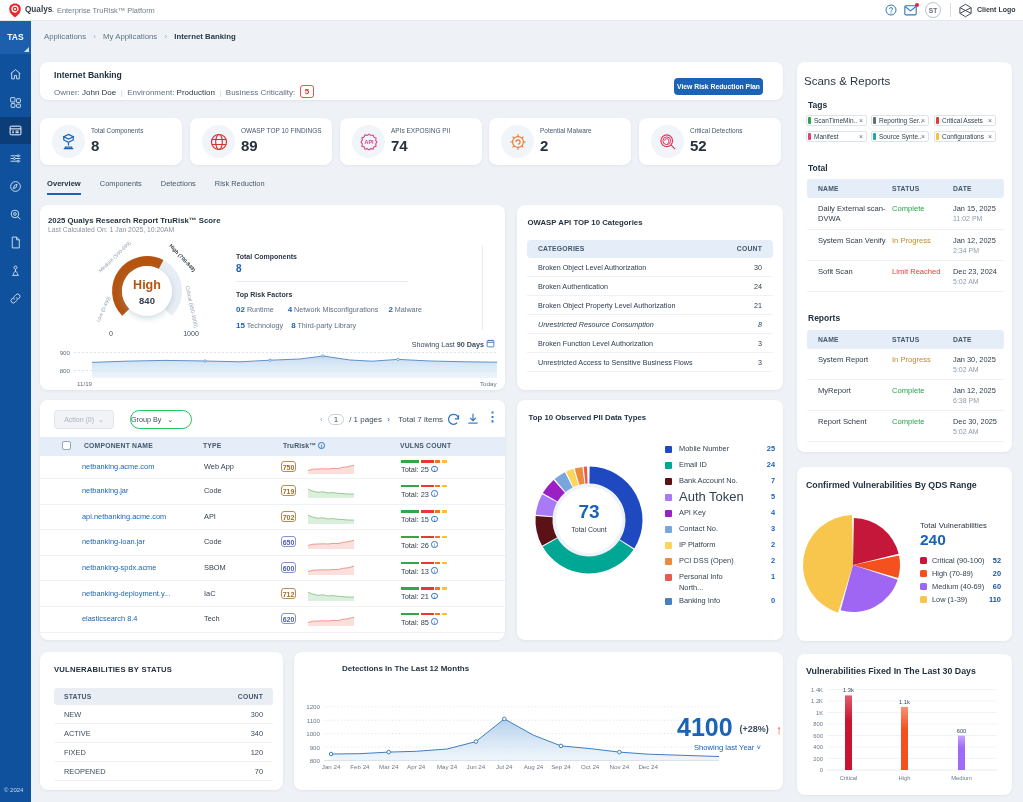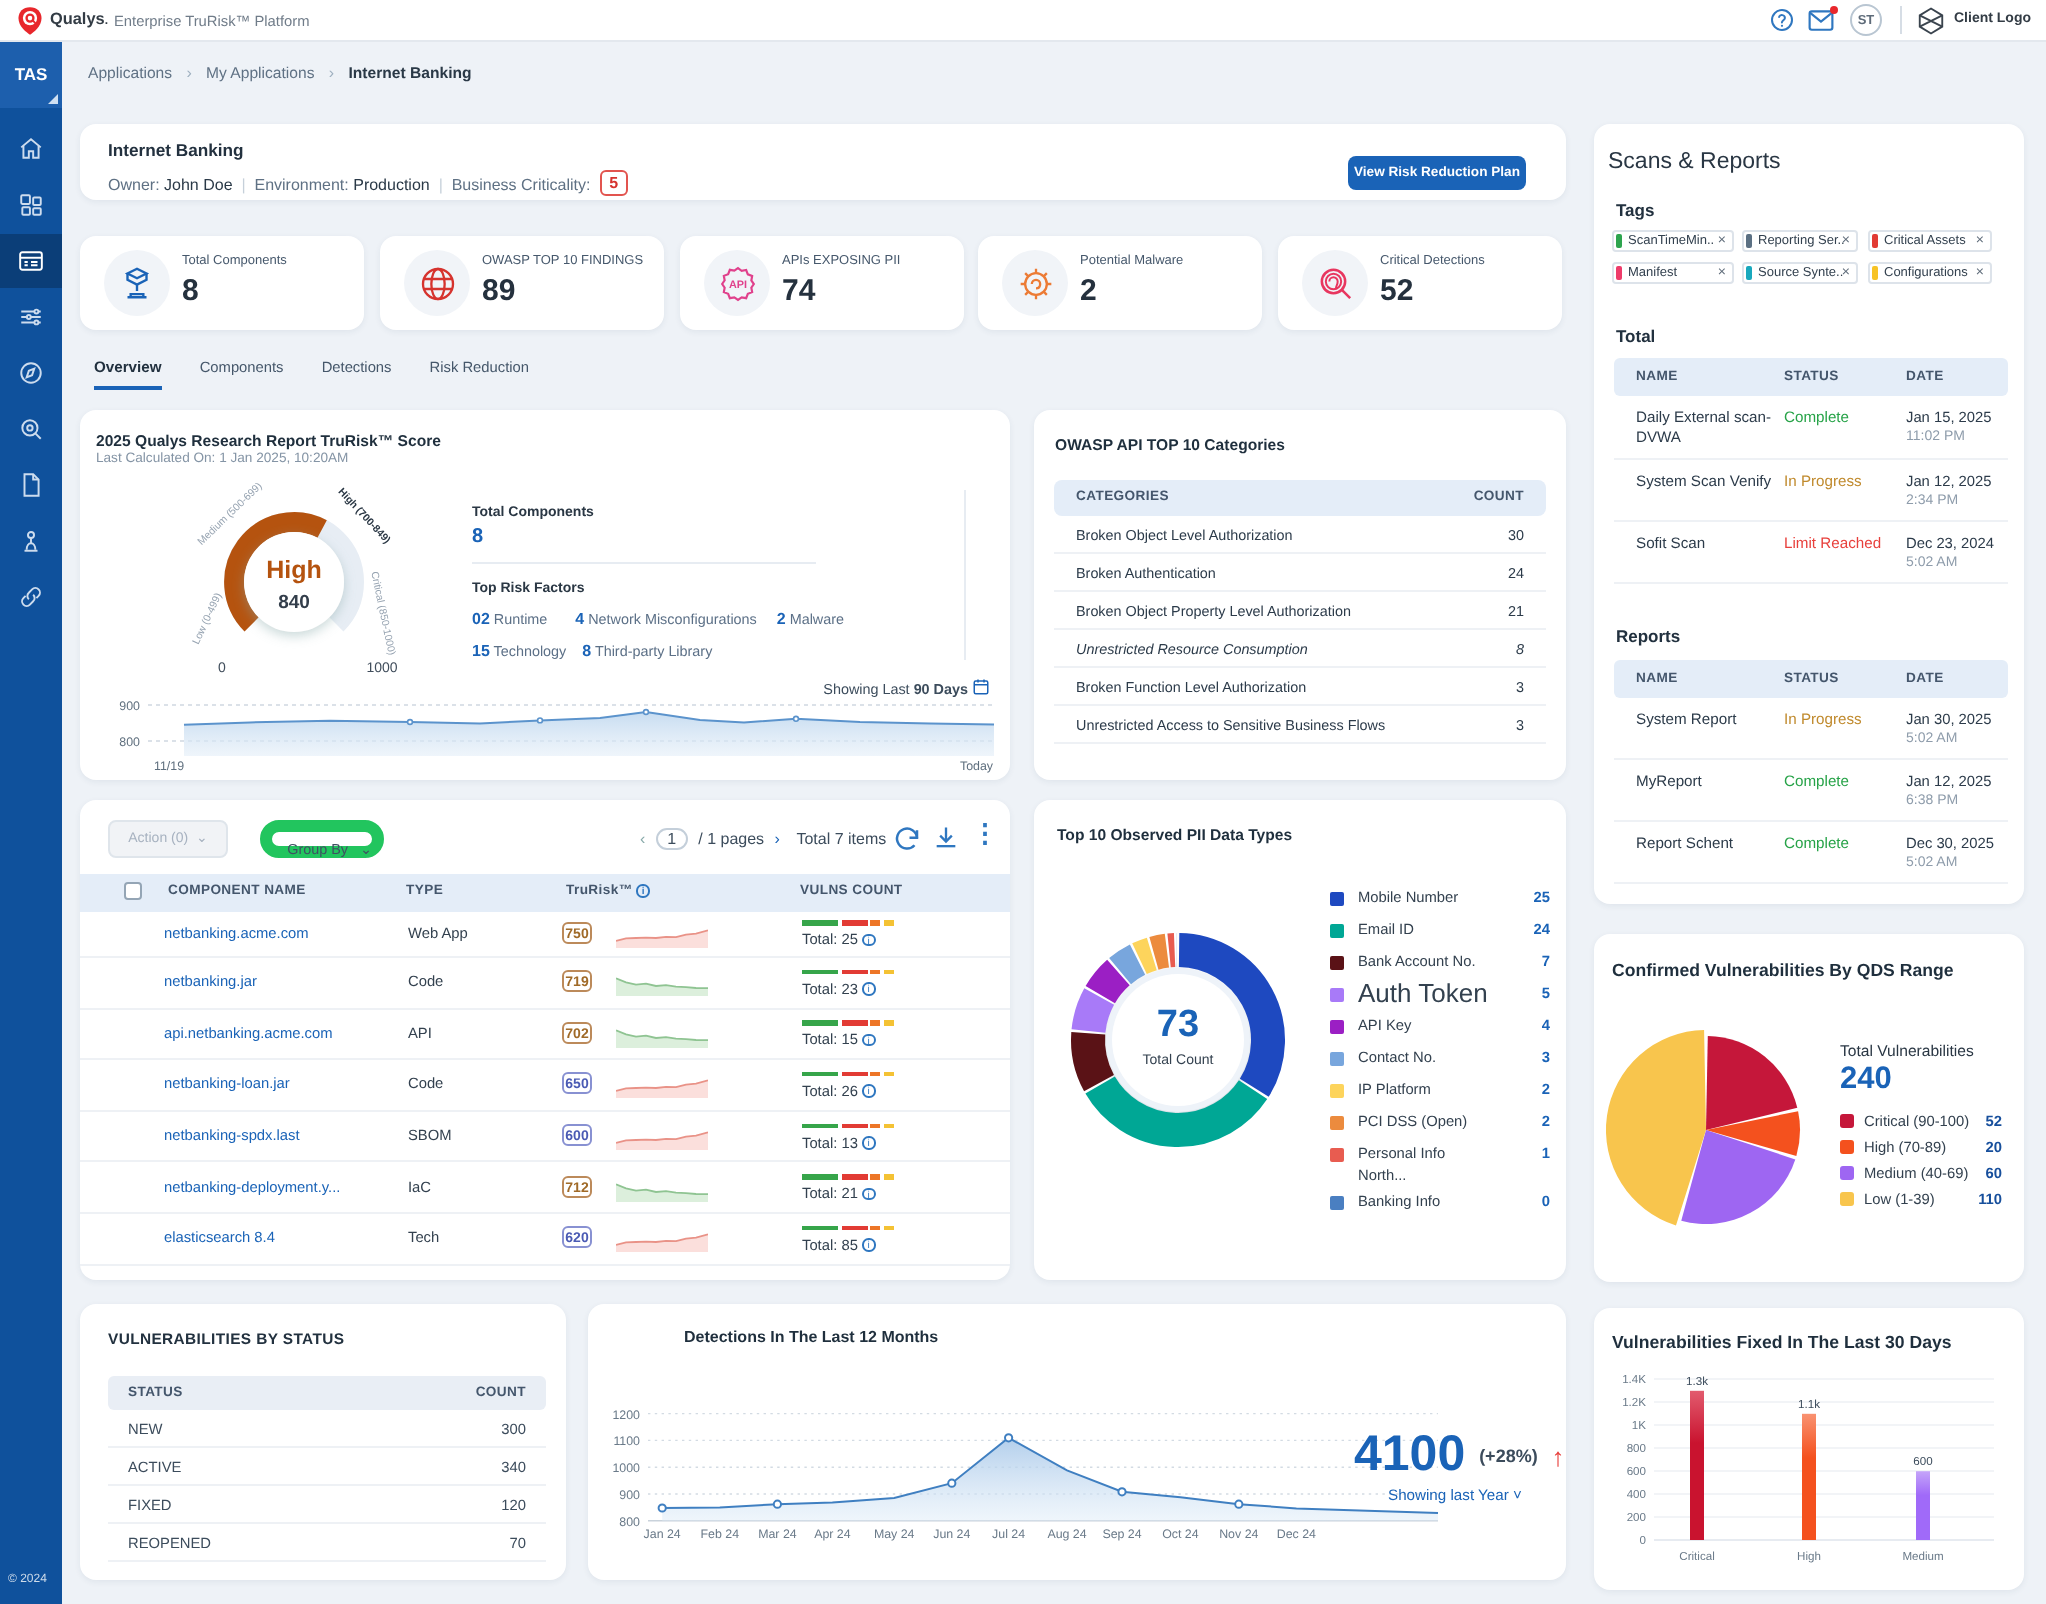--- a/index.html
+++ b/index.html
@@ -269,21 +269,21 @@
   <div class="abs" style="left:10px;top:53px;width:246px;height:19px;border-bottom:1px solid #eef1f5;font-size:7.2px;color:#2c3b4a;line-height:19px;"><span style="margin-left:11px;">Broken Object Level Authorization</span><span style="position:absolute;right:11px;">30</span></div>
   <div class="abs" style="left:10px;top:72px;width:246px;height:19px;border-bottom:1px solid #eef1f5;font-size:7.2px;color:#2c3b4a;line-height:19px;"><span style="margin-left:11px;">Broken Authentication</span><span style="position:absolute;right:11px;">24</span></div>
   <div class="abs" style="left:10px;top:91px;width:246px;height:19px;border-bottom:1px solid #eef1f5;font-size:7.2px;color:#2c3b4a;line-height:19px;"><span style="margin-left:11px;text-align:right;">Broken Object Property Level Authorization</span><span style="position:absolute;right:11px;">21</span></div>
   <div class="abs" style="left:10px;top:110px;width:246px;height:19px;border-bottom:1px solid #eef1f5;font-size:7.2px;color:#2c3b4a;line-height:19px;font-style:italic;"><span style="margin-left:11px;">Unrestricted Resource Consumption</span><span style="position:absolute;right:11px;">8</span></div>
   <div class="abs" style="left:10px;top:129px;width:246px;height:19px;border-bottom:1px solid #eef1f5;font-size:7.2px;color:#2c3b4a;line-height:19px;"><span style="margin-left:11px;">Broken Function Level Authorization</span><span style="position:absolute;right:11px;">3</span></div>
   <div class="abs" style="left:10px;top:148px;width:246px;height:19px;border-bottom:1px solid #eef1f5;font-size:7.2px;color:#2c3b4a;line-height:19px;"><span style="margin-left:11px;">Unrestricted Access to Sensitive Business Flows</span><span style="position:absolute;right:11px;">3</span></div>
 </div>
 
 <div class="card" style="left:40px;top:400px;width:465px;height:240px;">
   <div class="abs" style="left:14px;top:10px;width:60px;height:19px;background:#f1f3f6;border:1px solid #dfe5eb;border-radius:4px;color:#a7b2c0;font-size:7px;line-height:17px;text-align:center;">Action (0) &nbsp;⌄</div>
-  <div class="abs" style="left:90px;top:10px;width:62px;height:19px;background:#fff;border:6px solid #22c55e;border-radius:10px;color:#3f5062;font-size:7.2px;line-height:17px;text-align:right;">Group By &nbsp;&nbsp;⌄</div>
+  <div class="abs" style="left:90px;top:10px;width:62px;height:19px;background:#fff;border:1px solid #22c55e;border-radius:10px;color:#3f5062;font-size:7.2px;line-height:17px;text-align:left;">Group By &nbsp;&nbsp;⌄</div>
   <div class="abs" style="left:280px;top:14px;font-size:8px;color:#3c4c5c;">
     <span style="color:#8aa">‹</span>
     <span style="display:inline-block;border:1px solid #c4cfda;border-radius:8px;width:16px;text-align:center;font-size:8px;margin:0 3px;">1</span>
     <span style="font-size:8px;">/ 1 pages</span>
     <span class="blue" style="margin-left:3px;">›</span>
     <span style="font-size:8px;margin-left:6px;">Total 7 items</span>
   </div>
   <svg class="abs" style="left:406px;top:12px;" width="15" height="15" viewBox="0 0 24 24" fill="none" stroke="#2f77c0" stroke-width="2">
       <path d="M20 5v6h-6"></path>
       <path d="M20 11a8 8 0 1 0-2 6"></path>
@@ -358,21 +358,21 @@
       </svg>
     <span class="abs" style="left:361px;top:5.8px;width:46px;height:2.5px;">
         <span class="abs" style="left:0;top:0;width:18px;height:2.5px;background:#36a54a;"></span>
         <span class="abs" style="left:19.5px;top:0;width:13px;height:2.5px;background:#e23b34;"></span>
         <span class="abs" style="left:34px;top:0;width:5px;height:2.5px;background:#ed7627;"></span>
         <span class="abs" style="left:40.5px;top:0;width:5.5px;height:2.5px;background:#f4c234;"></span>
       </span>
     <span class="abs" style="left:361px;top:10.8px;font-size:7.4px;color:#33414f;white-space:nowrap;">Total: 26 <span style="display:inline-block;width:6.5px;height:6.5px;border:0.8px solid #2f77c0;border-radius:50%;color:#2f77c0;font-size:5px;line-height:6.5px;text-align:center;vertical-align:0.5px;">i</span></span>
   </div>
   <div class="abs" style="left:0;top:155.8px;width:465px;height:25.6px;border-bottom:1px solid #eef1f5;">
-    <span class="abs blue" style="left:42px;top:7.3px;font-size:7.4px;white-space:nowrap;">netbanking-spdx.last</span>
+    <span class="abs blue" style="left:42px;top:7.3px;font-size:7.4px;white-space:nowrap;">netbanking-spdx.acme</span>
     <span class="abs" style="left:164px;top:7.3px;font-size:7.4px;color:#33414f;">SBOM</span>
     <span class="abs" style="left:241px;top:6.3px;width:15px;height:11px;border:1px solid #8891d2;border-radius:3px;color:#4b5bb4;font-size:7px;font-weight:bold;text-align:center;line-height:11px;">600</span>
     <svg class="abs" style="left:268px;top:6.3px;" width="46" height="13">
         <path d="M0 9.5 L5 8.2 L10 8 L15 7.8 L20 8 L25 7.4 L30 7.6 L35 6.3 L40 5.8 L46 4.2 L46 13 L0 13 Z" fill="#fbdfdc"></path>
         <path d="M0 9.5 L5 8.2 L10 8 L15 7.8 L20 8 L25 7.4 L30 7.6 L35 6.3 L40 5.8 L46 4.2" fill="none" stroke="#e99287" stroke-width="0.9"></path>
       </svg>
     <span class="abs" style="left:361px;top:5.8px;width:46px;height:2.5px;">
         <span class="abs" style="left:0;top:0;width:18px;height:2.5px;background:#36a54a;"></span>
         <span class="abs" style="left:19.5px;top:0;width:13px;height:2.5px;background:#e23b34;"></span>
         <span class="abs" style="left:34px;top:0;width:5px;height:2.5px;background:#ed7627;"></span>

